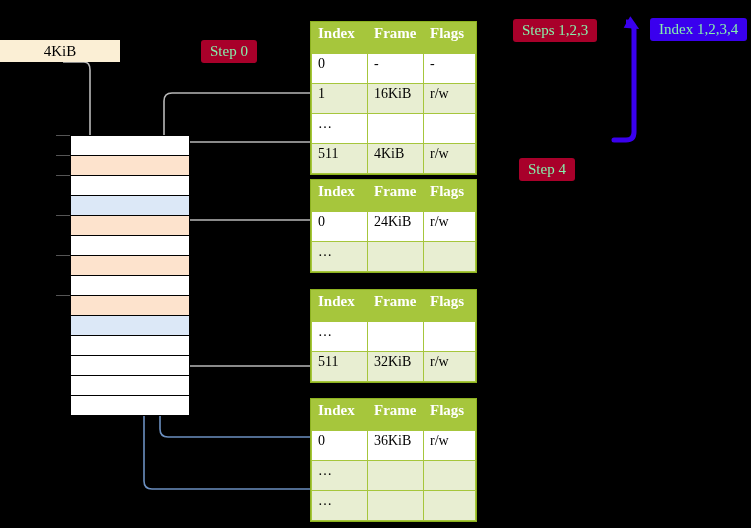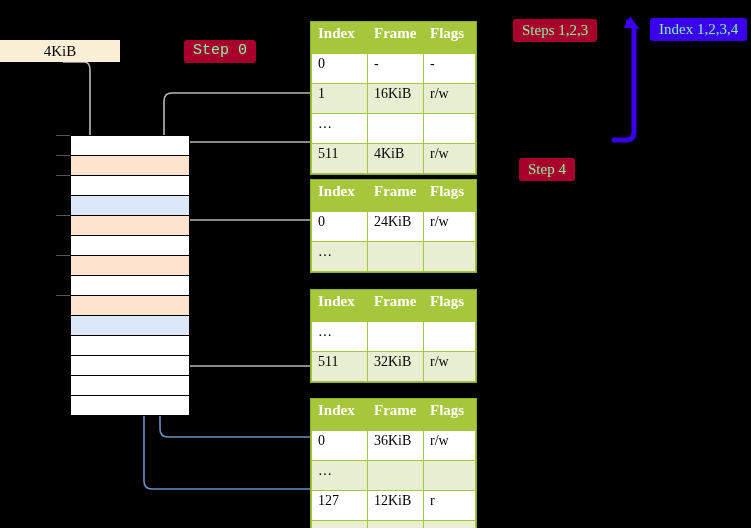--- a/index.html
+++ b/index.html
@@ -154,21 +154,21 @@
     </g>
 
     <g>
       <path d="M 614,140 L 626,140 Q 634,140 634,132 L 634,30 Q 634,22 626,22 L 627,22" stroke="#3a00ee" stroke-width="5" fill="none" stroke-linecap="round"></path>
       <path d="M 634,26 L 627,22" stroke="#3a00ee" stroke-width="5" fill="none" marker-end="url(#ah-bigblue)"></path>
     </g>
   </svg>
 
   <div class="label-box" style="left:0px; top:40px; width:120px; height:22px; line-height:22px;">4KiB</div>
 
-  <div class="badge badge-red" style="left:184px; top:40px;font-family:Liberation Mono, monospace;">Step 0</div>
+  <div class="badge badge-red" style="left:201px; top:40px;">Step 0</div>
   <div class="badge badge-red" style="left:519px; top:158px;">Step 4</div>
   <div class="badge badge-red" style="left:513px; top:19px;">Steps 1,2,3</div>
   <div class="badge badge-blue" style="left:650px; top:18px;">Index 1,2,3,4</div>
 
   <div class="memcol" id="memcol" style="left:70px; top:135px; width:120px; height:280px;">
       <div class="memrow" style="top: 0px; width: 120px; height: 21px;"></div>
       <div class="memtick" style="left: -14px; top: 0px; width: 14px;"></div>
       <div class="memrow peach" style="top: 20px; width: 120px; height: 21px;"></div>
       <div class="memtick" style="left: -14px; top: 20px; width: 14px;"></div>
       <div class="memrow" style="top: 40px; width: 120px; height: 21px;"></div>
@@ -277,25 +277,20 @@
         <tr class="odd">
           <td class="col-index">0</td>
           <td class="col-frame">36KiB</td>
           <td class="col-flags">r/w</td>
         </tr>
         <tr class="even">
           <td class="col-index">…</td>
           <td class="col-frame"></td>
           <td class="col-flags"></td>
         </tr>
-        <tr class="odd">
-          <td class="col-index">127</td>
-          <td class="col-frame">12KiB</td>
-          <td class="col-flags">r</td>
-        </tr>
         <tr class="even">
           <td class="col-index">…</td>
           <td class="col-frame"></td>
           <td class="col-flags"></td>
         </tr>
       </tbody>
   </table>
 
 </div>
 

